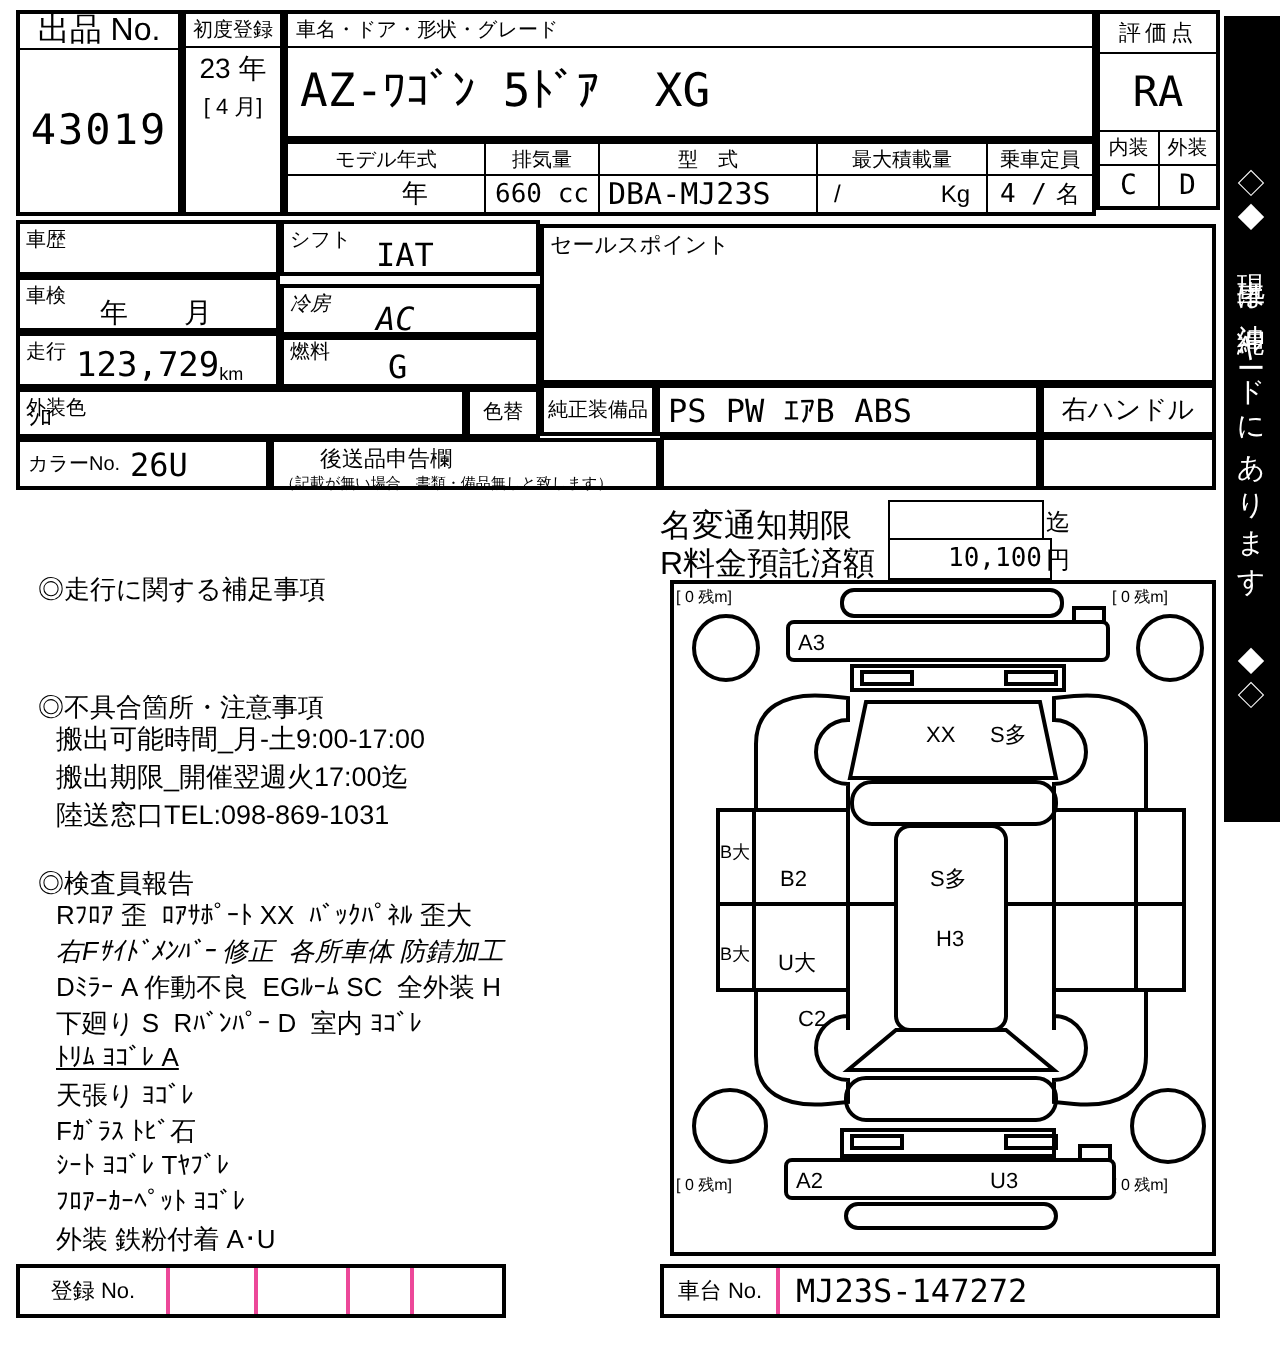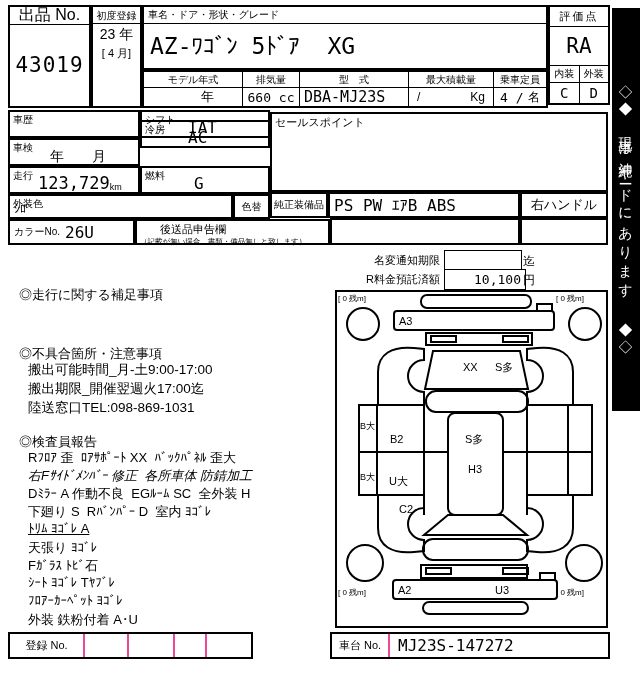--- a/index.html
+++ b/index.html
@@ -17,21 +17,21 @@
   .grade-box .r2{height:38px;border-bottom:1px solid #000;display:flex;align-items:center;justify-content:center;font-size:21px;}
   .grade-box .r3{height:16px;border-bottom:1px solid #000;display:flex;font-size:10px;}
   .grade-box .r4{flex:1;display:flex;font-size:14px;}
   .grade-box .hcell{flex:1;display:flex;align-items:center;justify-content:center;}
   .grade-box .hcell:first-child{border-right:1px solid #000;}
   .strip{display:flex;}
   .strip .col{display:flex;flex-direction:column;border-right:1px solid #000;}
   .strip .col:last-child{border-right:none;}
   .strip .col .h{height:15px;border-bottom:1px solid #000;display:flex;align-items:center;justify-content:center;font-size:10px;}
   .strip .col .v{flex:1;display:flex;align-items:center;justify-content:center;font-size:14px;}
-  .feelbl{position:absolute;font-size:11px;text-align:right;width:110px;}
+  .feelbl{position:absolute;font-size:16px;width:110px;}
   .feebox{position:absolute;border:1px solid #000;background:#fff;}
   .banner{background:#000;color:#fff;display:flex;align-items:center;justify-content:center;}
   .banner span{writing-mode:vertical-rl;text-orientation:upright;font-size:14px;letter-spacing:3px;white-space:nowrap;}
   svg text{fill:#000;stroke:none;font-family:"Liberation Sans",sans-serif;}
   .ftable{display:flex;}
   .ftable .fc{border-right:2px solid #ec4899;height:100%;box-sizing:border-box;display:flex;align-items:center;justify-content:center;}
   .ftable .fc:last-child{border-right:none;}
 </style>
 </head>
 <body>
@@ -101,21 +101,21 @@
   </div>
   <div class="abs b2" style="left:140px;top:110px;width:130px;height:28px;">
     <span class="cell-lbl">シフト</span>
     <div class="mono" style="position:absolute;left:46px;top:6px;font-size:16px;">IAT</div>
   </div>
 
   <div class="abs b2" style="left:8px;top:138px;width:132px;height:28px;">
     <span class="cell-lbl">車検</span>
     <div style="position:absolute;left:40px;top:8px;font-size:14px;white-space:pre;">年　　月</div>
   </div>
-  <div class="abs b2" style="left:140px;top:120px;width:130px;height:28px;">
+  <div class="abs b2" style="left:140px;top:142px;width:130px;height:28px;font-style:italic;">
     <span class="cell-lbl">冷房</span>
     <div class="mono" style="position:absolute;left:46px;top:6px;font-size:16px;">AC</div>
   </div>
 
   <div class="abs b2" style="left:8px;top:166px;width:132px;height:28px;">
     <span class="cell-lbl">走行</span>
     <div style="position:absolute;left:28px;top:5px;display:flex;align-items:flex-end;">
       <span class="mono" style="font-size:17px;">123,729</span>
       <span style="font-size:9px;margin-bottom:1px;">km</span>
     </div>

